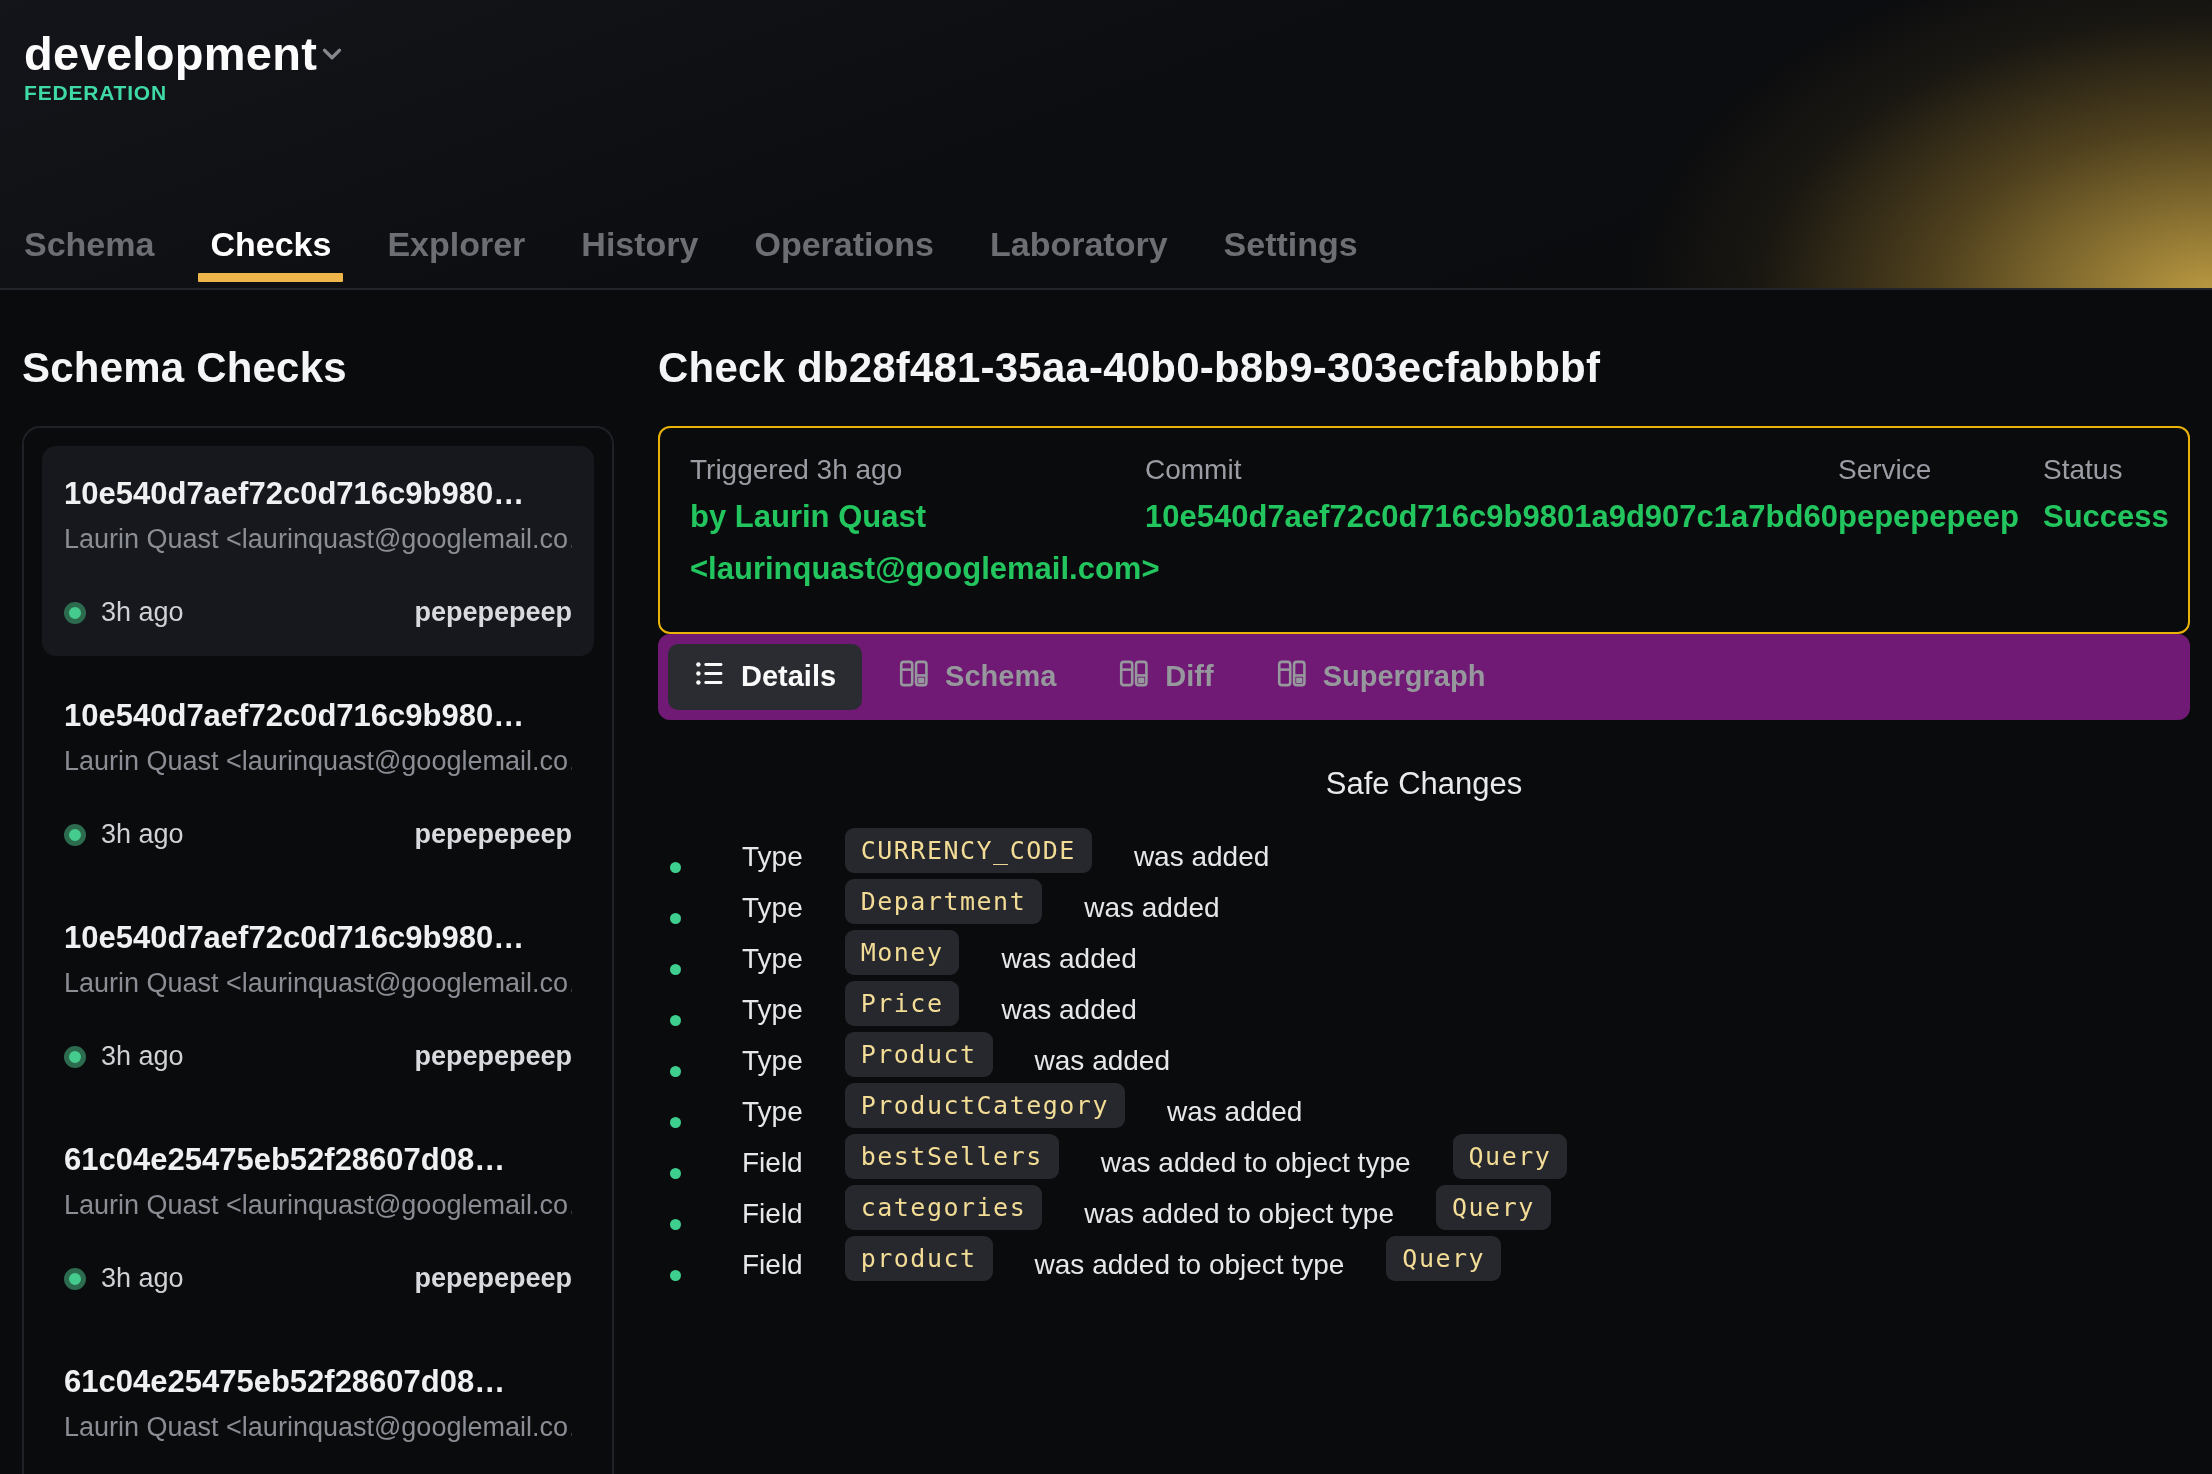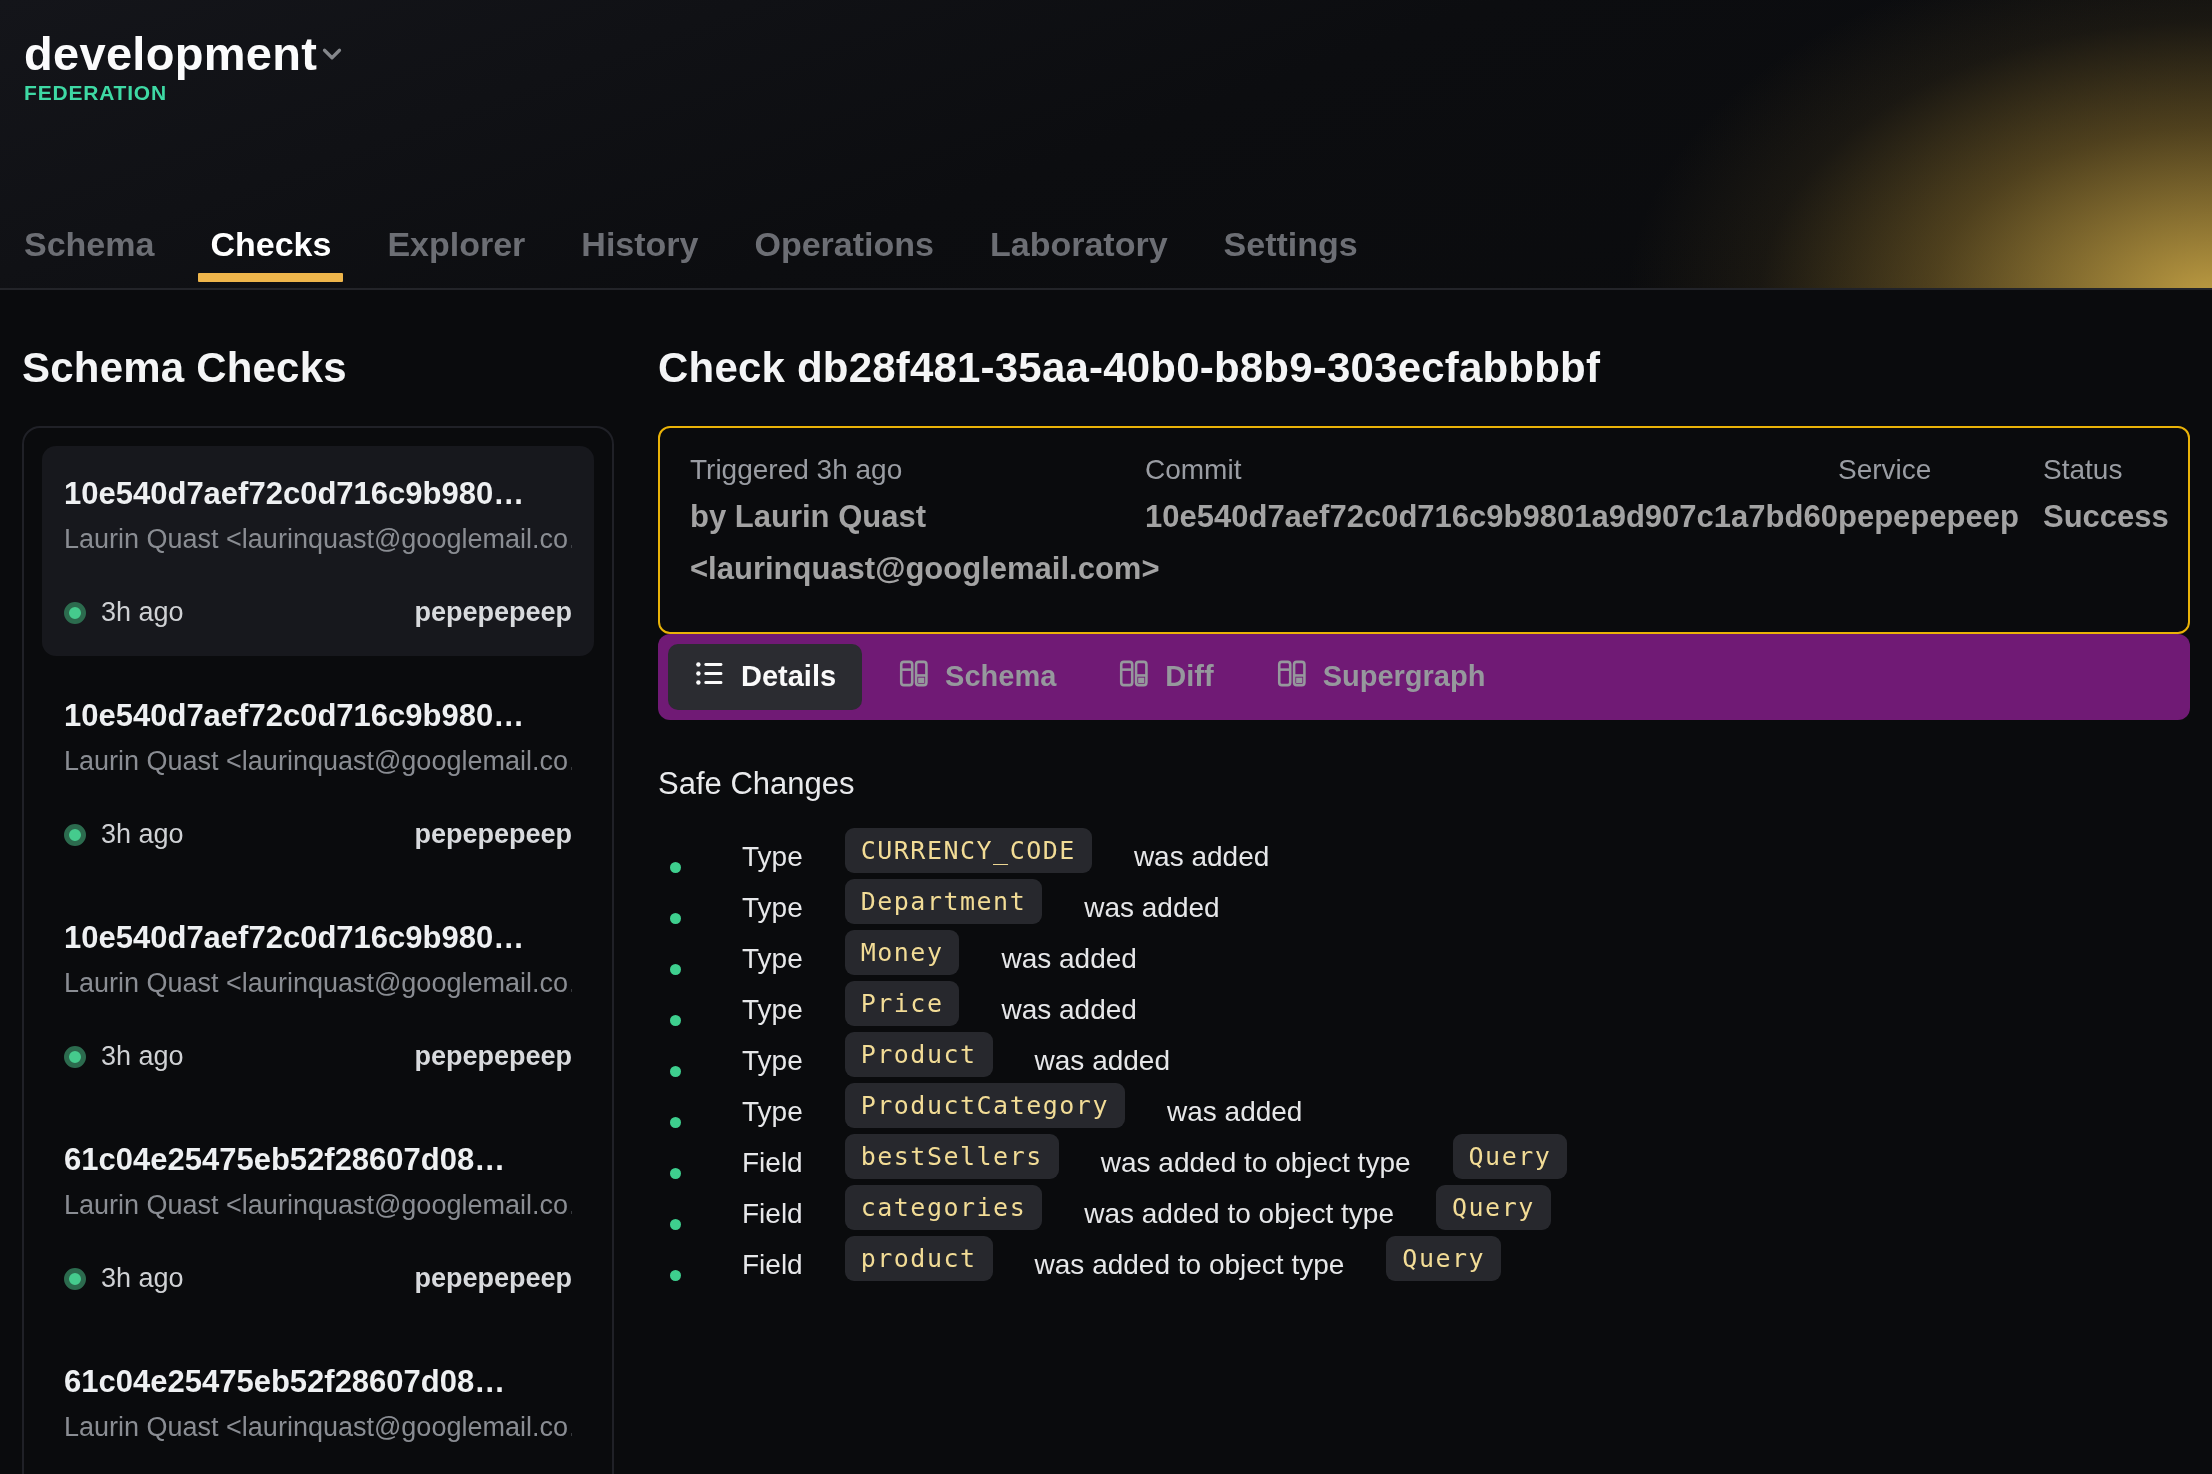--- a/index.html
+++ b/index.html
@@ -47,36 +47,36 @@
   .item.active{background:#17181d;}
   .it-title{font-size:31px;font-weight:700;color:#eef0f2;white-space:nowrap;overflow:hidden;}
   .it-author{margin-top:12px;font-size:27px;color:#8a8d93;white-space:nowrap;overflow:hidden;}
   .it-meta{margin-top:42px;display:flex;align-items:center;}
   .dot{width:22px;height:22px;border-radius:50%;background:var(--dotGreen);border:5px solid var(--dotRing);flex:none;}
   .time{margin-left:15px;font-size:27px;color:#cfd1d4;}
   .service{margin-left:auto;font-size:27px;font-weight:700;color:#d8dadd;}
   
   .meta-box{margin-top:34px;border:2px solid #eab308;border-radius:12px;padding:26px 30px 42px;display:flex;}
   .m-col .lbl{font-size:28px;color:#9a9da3;}
-  .m-col .val{margin-top:10px;font-size:31px;font-weight:700;color:#a3a3a3;line-height:1.35;}
+  .m-col .val{margin-top:10px;font-size:31px;font-weight:700;color:#22c55e;line-height:1.35;}
   .c1{width:455px;flex:none;}
   .c2{flex:1;min-width:0;}
   .c3{width:205px;flex:none;}
   .c4{width:115px;flex:none;}
   
   .view-tabs{background:#701a75;border-radius:12px;padding:10px;display:flex;gap:10px;align-items:center;}
   .vtab{
     appearance:none;border:none;background:none;cursor:pointer;font-family:inherit;
     display:flex;align-items:center;gap:16px;font-size:29px;font-weight:700;
     color:#96989d;padding:14px 26px;border-radius:10px;
   }
   .vtab.active{background:#2b2c31;color:#fafafa;}
   .vtab svg{width:31px;height:31px;flex:none;}
   
-  h3{margin:46px 0 0;font-size:31px;font-weight:400;color:#e9eaec;}
+  h3{margin:46px 0 0;font-size:31px;font-weight:400;color:#e9eaec;text-align:center;}
   .changes{list-style:none;margin:26px 0 0;padding:0;}
   .changes li{display:flex;align-items:flex-end;margin-bottom:6px;font-size:28px;color:#e6e7e9;gap:28px;}
   .bullet{width:11px;height:11px;border-radius:50%;background:var(--bulletGreen);margin:0 33px 0 12px;flex:none;}
   .chip{
     font-family:"DejaVu Sans Mono",monospace;font-size:25px;letter-spacing:1.5px;
     color:var(--chipText);background:var(--chipBg);padding:8px 16px;border-radius:9px;margin:0 14px;
     white-space:nowrap;
   }
 </style>
 </head>

